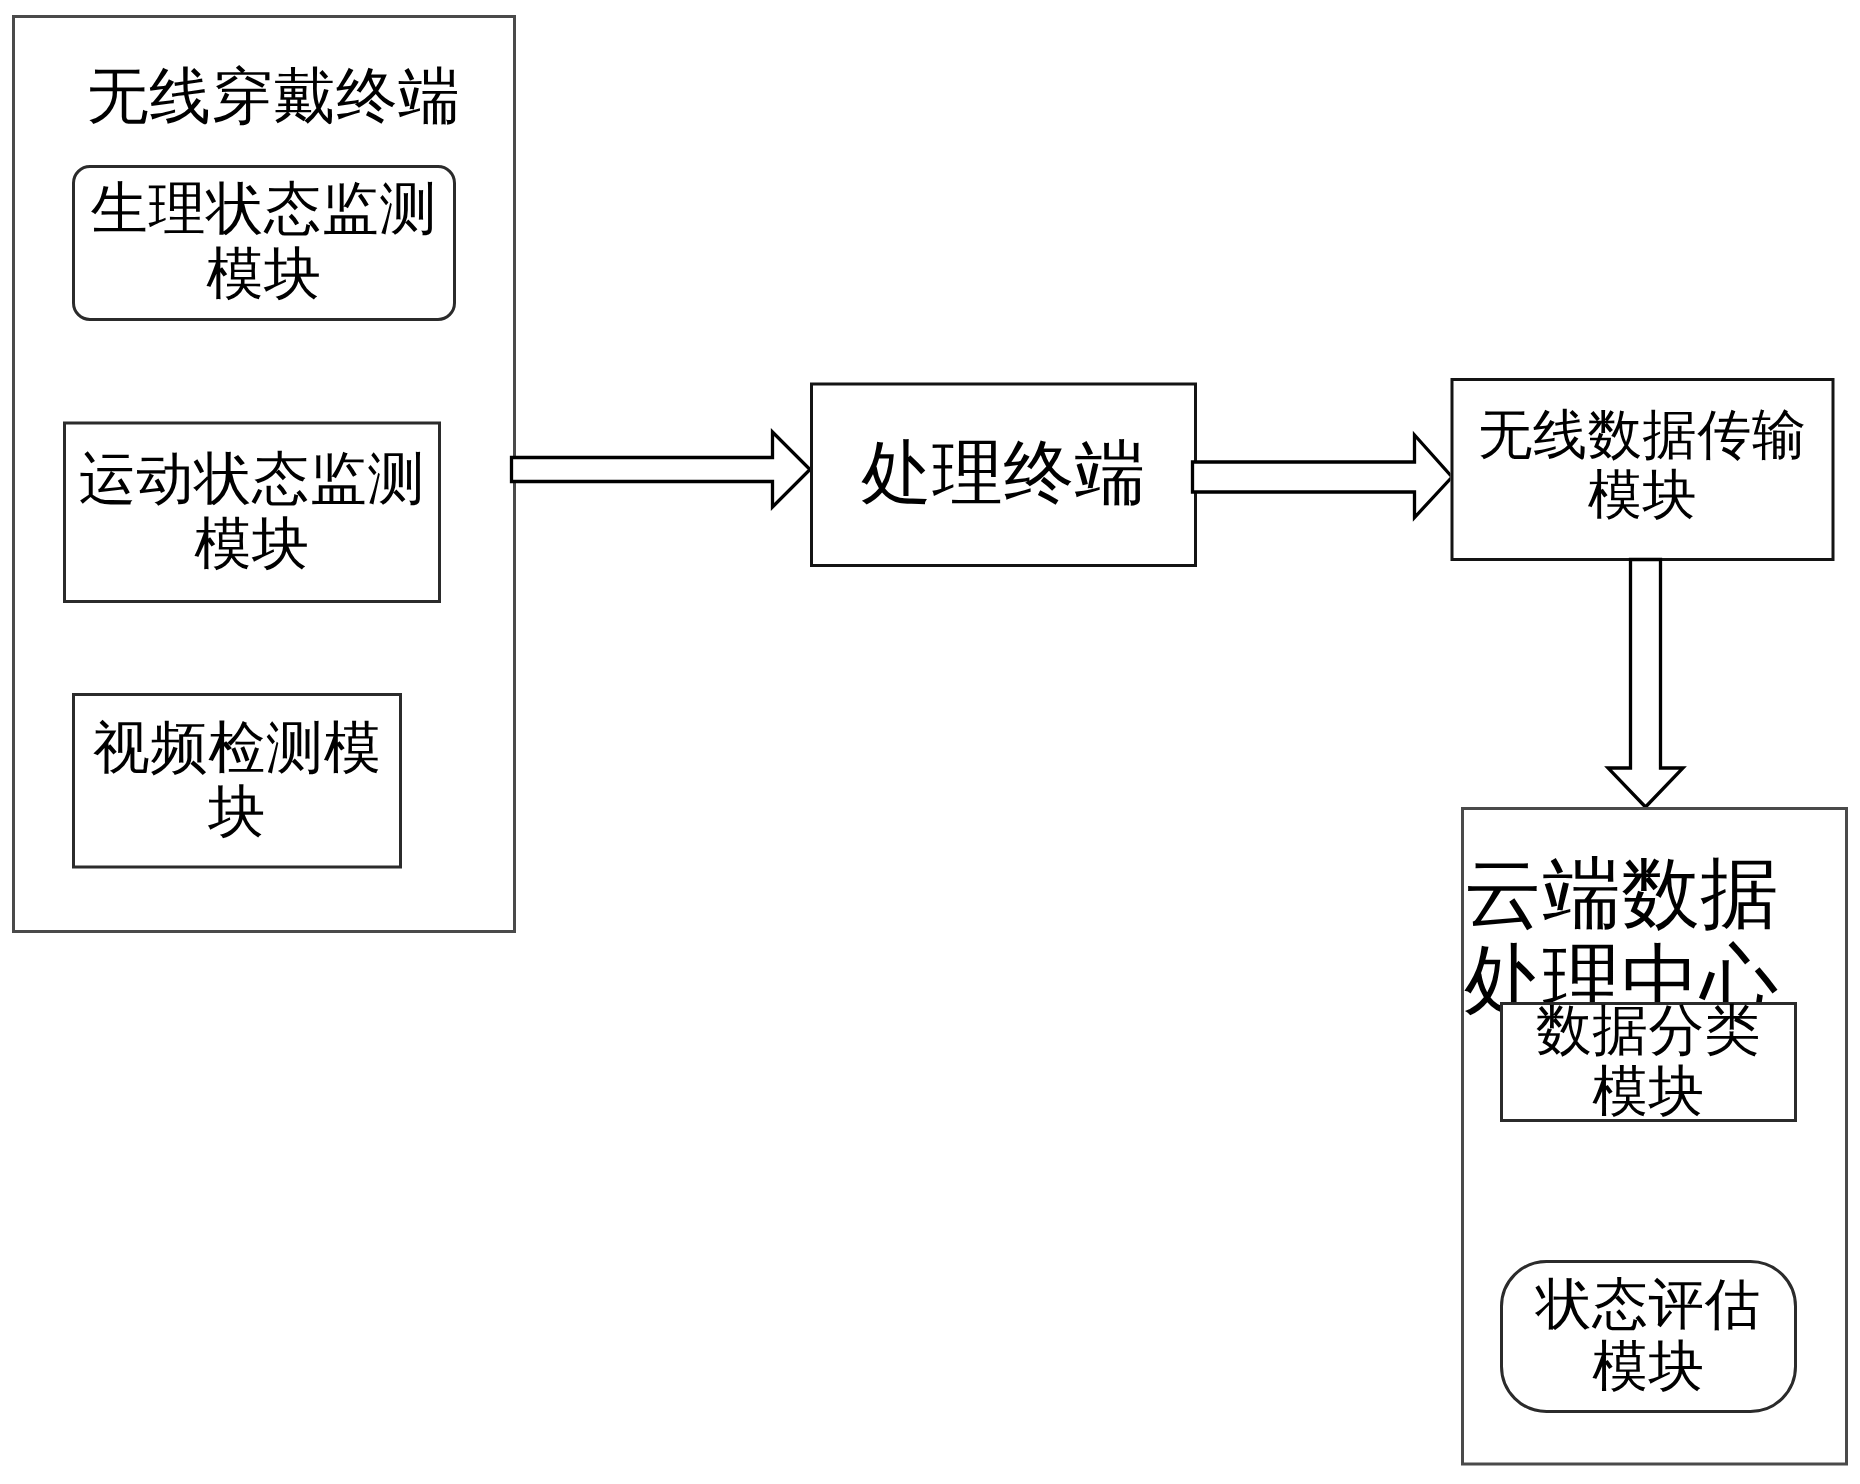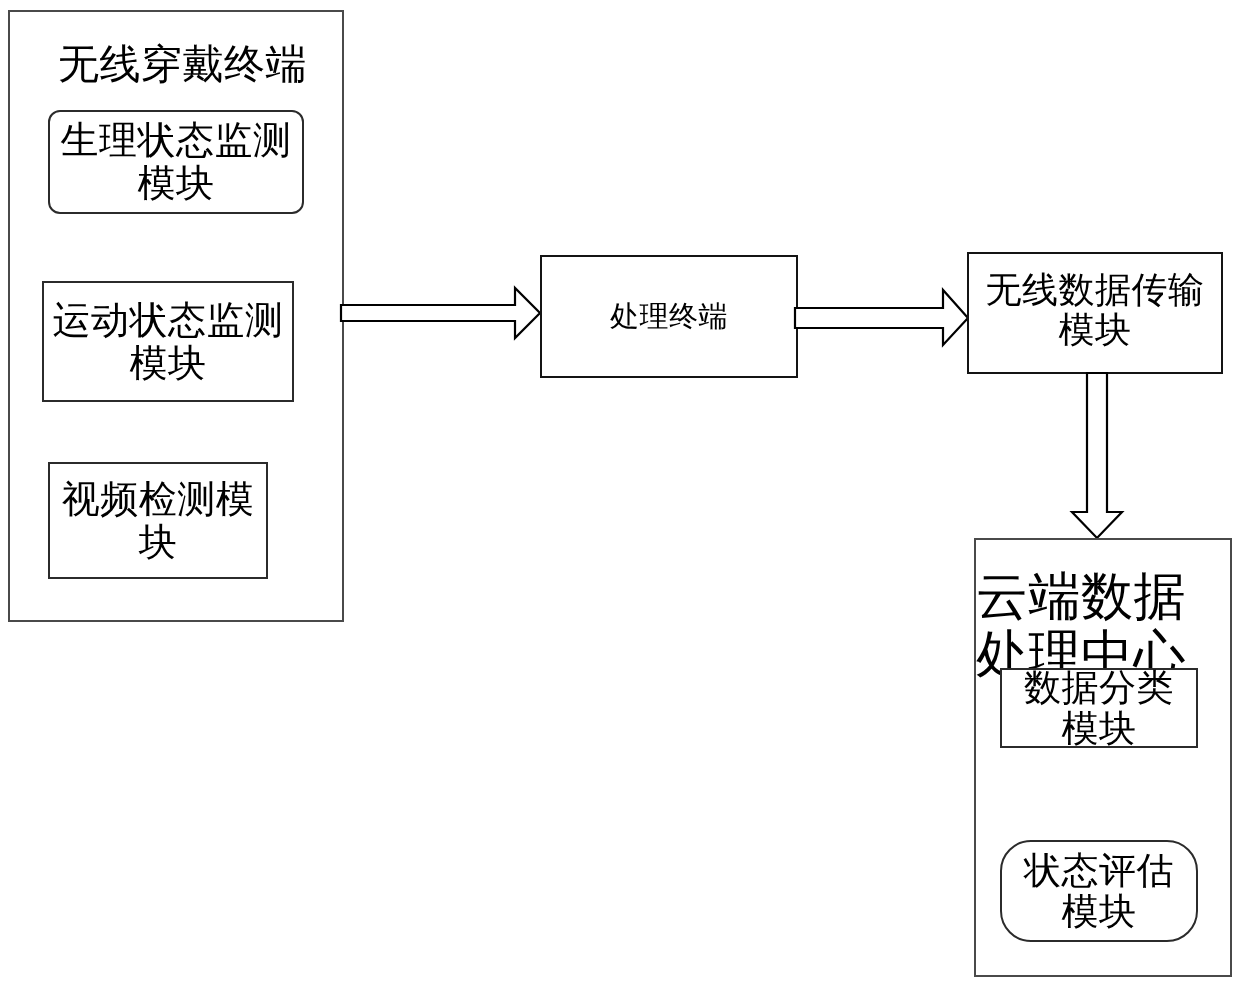--- a/index.html
+++ b/index.html
@@ -88,21 +88,21 @@
     font-size: 38px;
   }
 
   
   #processing-terminal {
     left: 540px;
     top: 255px;
     width: 258px;
     height: 123px;
   }
-  #processing-terminal .box-label { font-size: 29px; }
+  #processing-terminal .box-label { font-size: 47px; }
 
   
   #transmission-module {
     left: 967px;
     top: 252px;
     width: 256px;
     height: 122px;
   }
   #transmission-module .box-label { font-size: 36px; font-family: Liberation Mono, monospace; }
 

